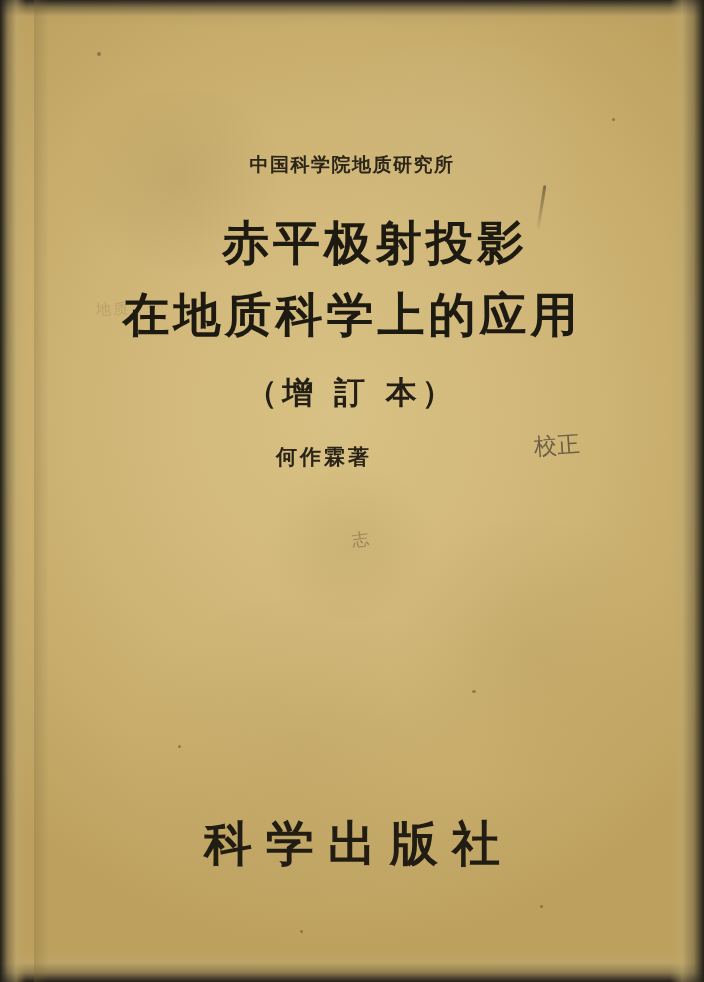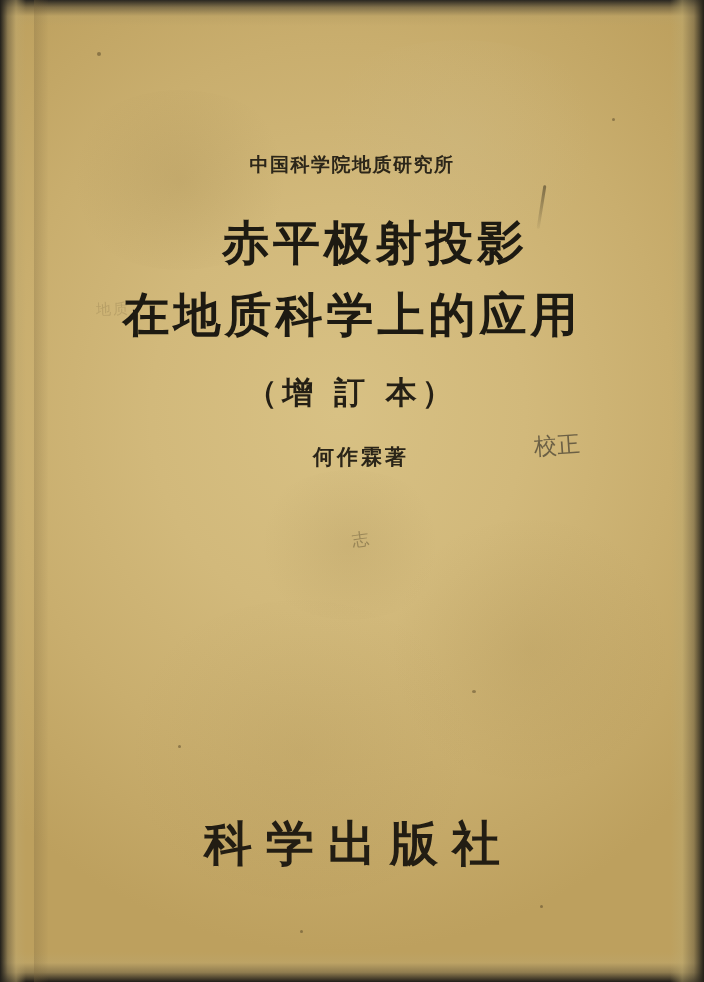--- a/index.html
+++ b/index.html
@@ -114,21 +114,20 @@
   .author {
     position: absolute;
     top: 443px;
     left: 0; width: 648px;
     text-align: center;
     font-family: "DejaVu Serif", serif;
     font-size: 21px;
     font-weight: 700;
     letter-spacing: 3px;
     color: #2a2418;
-    margin-left: 37px;
   }
 
   .publisher {
     position: absolute;
     top: 812px;
     left: 0; width: 704px;
     text-align: center;
     font-family: "DejaVu Serif", serif;
     font-size: 48px;
     font-weight: 700;

